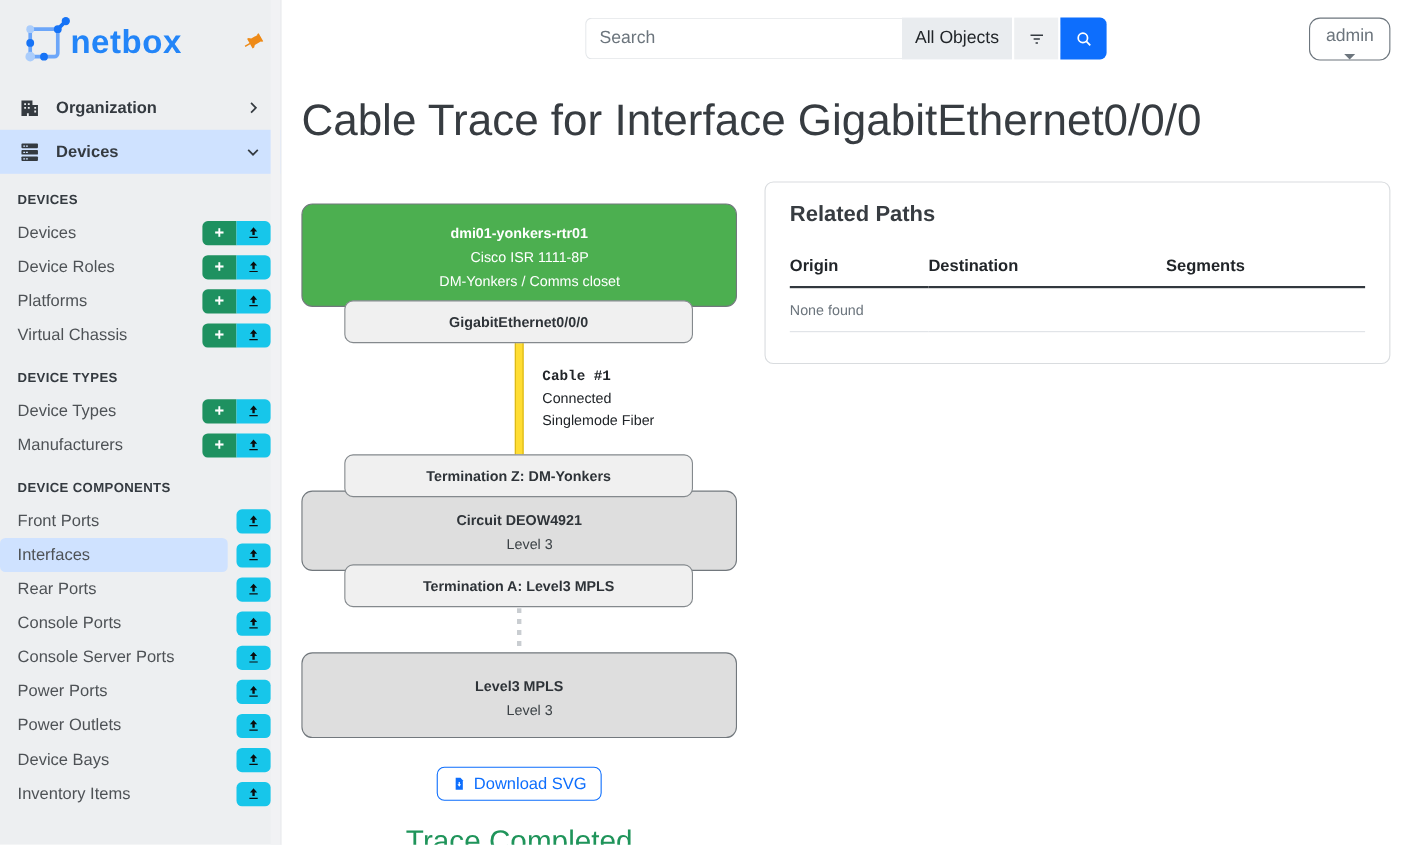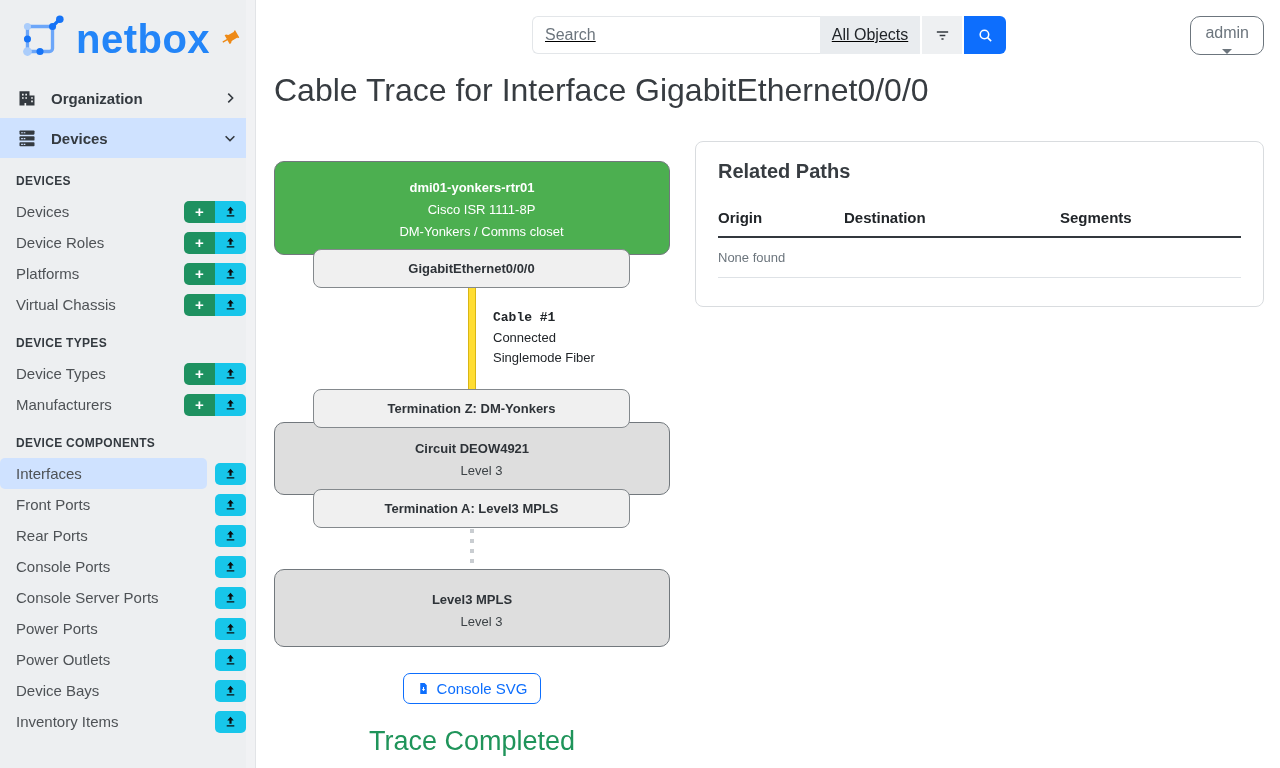--- a/index.html
+++ b/index.html
@@ -7,21 +7,21 @@
     font-family:"Liberation Sans", sans-serif; }
   .app { display:flex; width:1280px; height:768px; }
 
   
   .sidebar { width:256px; flex:none; background:#edeff1; height:768px; position:relative;
     border-right:1px solid #e2e4e7; }
   .sidebar::after { content:''; position:absolute; top:0; right:0; width:9px; height:768px;
     background:#f1f2f4; }
   .logo-row { height:78px; display:flex; align-items:center; padding:0 14px 0 16px; }
   .logo-mark { width:48px; height:48px; flex:none; }
-  .logo-text { font-size:40px; font-weight:bold; color:#2385f8; margin-left:12px; letter-spacing:.5px; }
+  .logo-text { font-size:30px; font-weight:bold; color:#2385f8; margin-left:0; letter-spacing:.5px; }
   .pin-btn { margin-left:auto; width:22px; height:22px; background:none; border:none; cursor:pointer; }
 
   .nav-row { height:40px; display:flex; align-items:center; padding:0 18px 0 16px;
     font-size:15px; font-weight:bold; color:#343a40; cursor:pointer; }
   .nav-row.active { background:#cfe2ff; }
   .nav-row .nav-icon { width:22px; height:20px; margin-right:13px; color:#343a40; }
   .nav-row .chev { margin-left:auto; color:#343a40; }
 
   .section-title { margin:16px 16px 8px 16px; font-size:12px; font-weight:bold;
     color:#343a40; letter-spacing:.3px; }
@@ -35,40 +35,40 @@
     display:flex; align-items:center; justify-content:center; padding:0; }
   .btn-add { background:#1e9160; border-radius:5px 0 0 5px; color:#fff; font-size:15px;
     font-weight:bold; line-height:1; }
   .btn-import { background:#17c6ea; border-radius:0 5px 5px 0; color:#0b0d0e; }
   .btn-import.solo { border-radius:5px; }
 
   
   .main { flex:1; position:relative; background:#fff; padding:0 16px 0 18px; }
   .topbar { position:relative; height:70px; }
   .search-group { position:absolute; left:50%; transform:translateX(-50%); top:16px;
-    width:474px; height:38px; display:flex;text-decoration:underline; }
+    width:474px; height:38px; display:flex; }
   .search-input { width:288px; height:38px; border:1px solid #e3e6e9; border-right:none;
     border-radius:6px 0 0 6px; padding:0 12px; font-size:16px; color:#212529; outline:none;
     font-family:"Liberation Sans", sans-serif; }
   .search-input::placeholder { color:#6c757d; }
   .search-scope { width:100px; height:38px; background:#e9ecef; color:#212529; font-size:16px;
     display:flex; align-items:center; justify-content:center; cursor:pointer; }
   .filter-btn { width:40px; height:38px; background:#eef0f2; border:none; margin-left:2px;
     display:flex; align-items:center; justify-content:center; cursor:pointer; color:#343a40; }
   .search-btn { width:42px; height:38px; background:#0d6efd; border:none; margin-left:2px;
     border-radius:0 6px 6px 0; display:flex; align-items:center; justify-content:center;
     cursor:pointer; color:#fff; }
   .user-btn { position:absolute; right:0; top:16px; height:39px; padding:0 14px;
     background:#fff; border:1px solid #6c757d; border-radius:10px; color:#6c757d;
     font-size:16px; display:flex; align-items:center; gap:7px; cursor:pointer;
     font-family:"Liberation Sans", sans-serif;flex-direction:column; }
   .caret-down { width:0; height:0; border-left:5px solid transparent;
     border-right:5px solid transparent; border-top:5px solid #6c757d; }
 
-  .page-title { font-size:32px; font-weight:normal; color:#373c41; margin-top:2px; }
+  .page-title { font-size:40px; font-weight:normal; color:#373c41; margin-top:18px; }
 
   .content-row { display:flex; align-items:flex-start; margin-top:32px; }
   .trace-col { width:421px; flex:none; }
 
   
   .diagram { position:relative; width:396px; height:486px; margin-top:20px; }
   .tbox { position:absolute; text-align:center; }
   .node { width:396px; left:0; border:1px solid #72787d; border-radius:10px; z-index:1; }
   .attach { left:39px; width:317px; height:39px; background:#f0f0f0; border:1px solid #84898d;
     border-radius:8px; z-index:2; display:flex; align-items:center; justify-content:center;
@@ -235,32 +235,32 @@
         <button class="btn-import">
           <svg width="13" height="13" viewBox="0 0 24 24" fill="currentColor">
               <path d="M5 19h14v2H5zM12 3l6 7h-4v6h-4v-6H6z"></path>
             </svg>
         </button>
       </span>
     </div>
 
     <div class="section-title">DEVICE COMPONENTS</div>
 
+    <div class="side-item">
+      <span class="side-item-label">Front Ports</span>
+      <span class="btns">
+        <button class="btn-import solo">
+          <svg width="13" height="13" viewBox="0 0 24 24" fill="currentColor">
+              <path d="M5 19h14v2H5zM12 3l6 7h-4v6h-4v-6H6z"></path>
+            </svg>
+        </button>
+      </span>
+    </div>
     <div class="side-item active">
       <span class="side-item-label">Interfaces</span>
-      <span class="btns">
-        <button class="btn-import solo">
-          <svg width="13" height="13" viewBox="0 0 24 24" fill="currentColor">
-              <path d="M5 19h14v2H5zM12 3l6 7h-4v6h-4v-6H6z"></path>
-            </svg>
-        </button>
-      </span>
-    </div>
-    <div class="side-item">
-      <span class="side-item-label">Front Ports</span>
       <span class="btns">
         <button class="btn-import solo">
           <svg width="13" height="13" viewBox="0 0 24 24" fill="currentColor">
               <path d="M5 19h14v2H5zM12 3l6 7h-4v6h-4v-6H6z"></path>
             </svg>
         </button>
       </span>
     </div>
     <div class="side-item">
       <span class="side-item-label">Rear Ports</span>
@@ -407,21 +407,21 @@
             <div class="box-sub">Level 3</div>
           </div>
         </div>
 
         <div class="dl-wrap">
           <button class="dl-btn">
             <svg width="13" height="15" viewBox="0 0 24 24" fill="#0d6efd">
               <path d="M6 2h8l4 4v16H6z"></path>
               <path fill="#fff" d="M11 9h2v4h2l-3 4-3-4h2z"></path>
             </svg>
-            <span>Console SVG</span>
+            <span>Download SVG</span>
           </button>
         </div>
 
         <div class="trace-status">Trace Completed</div>
       </div>
 
       <section class="paths-card">
         <h2 class="paths-title">Related Paths</h2>
         <table class="paths-table">
           <thead>

